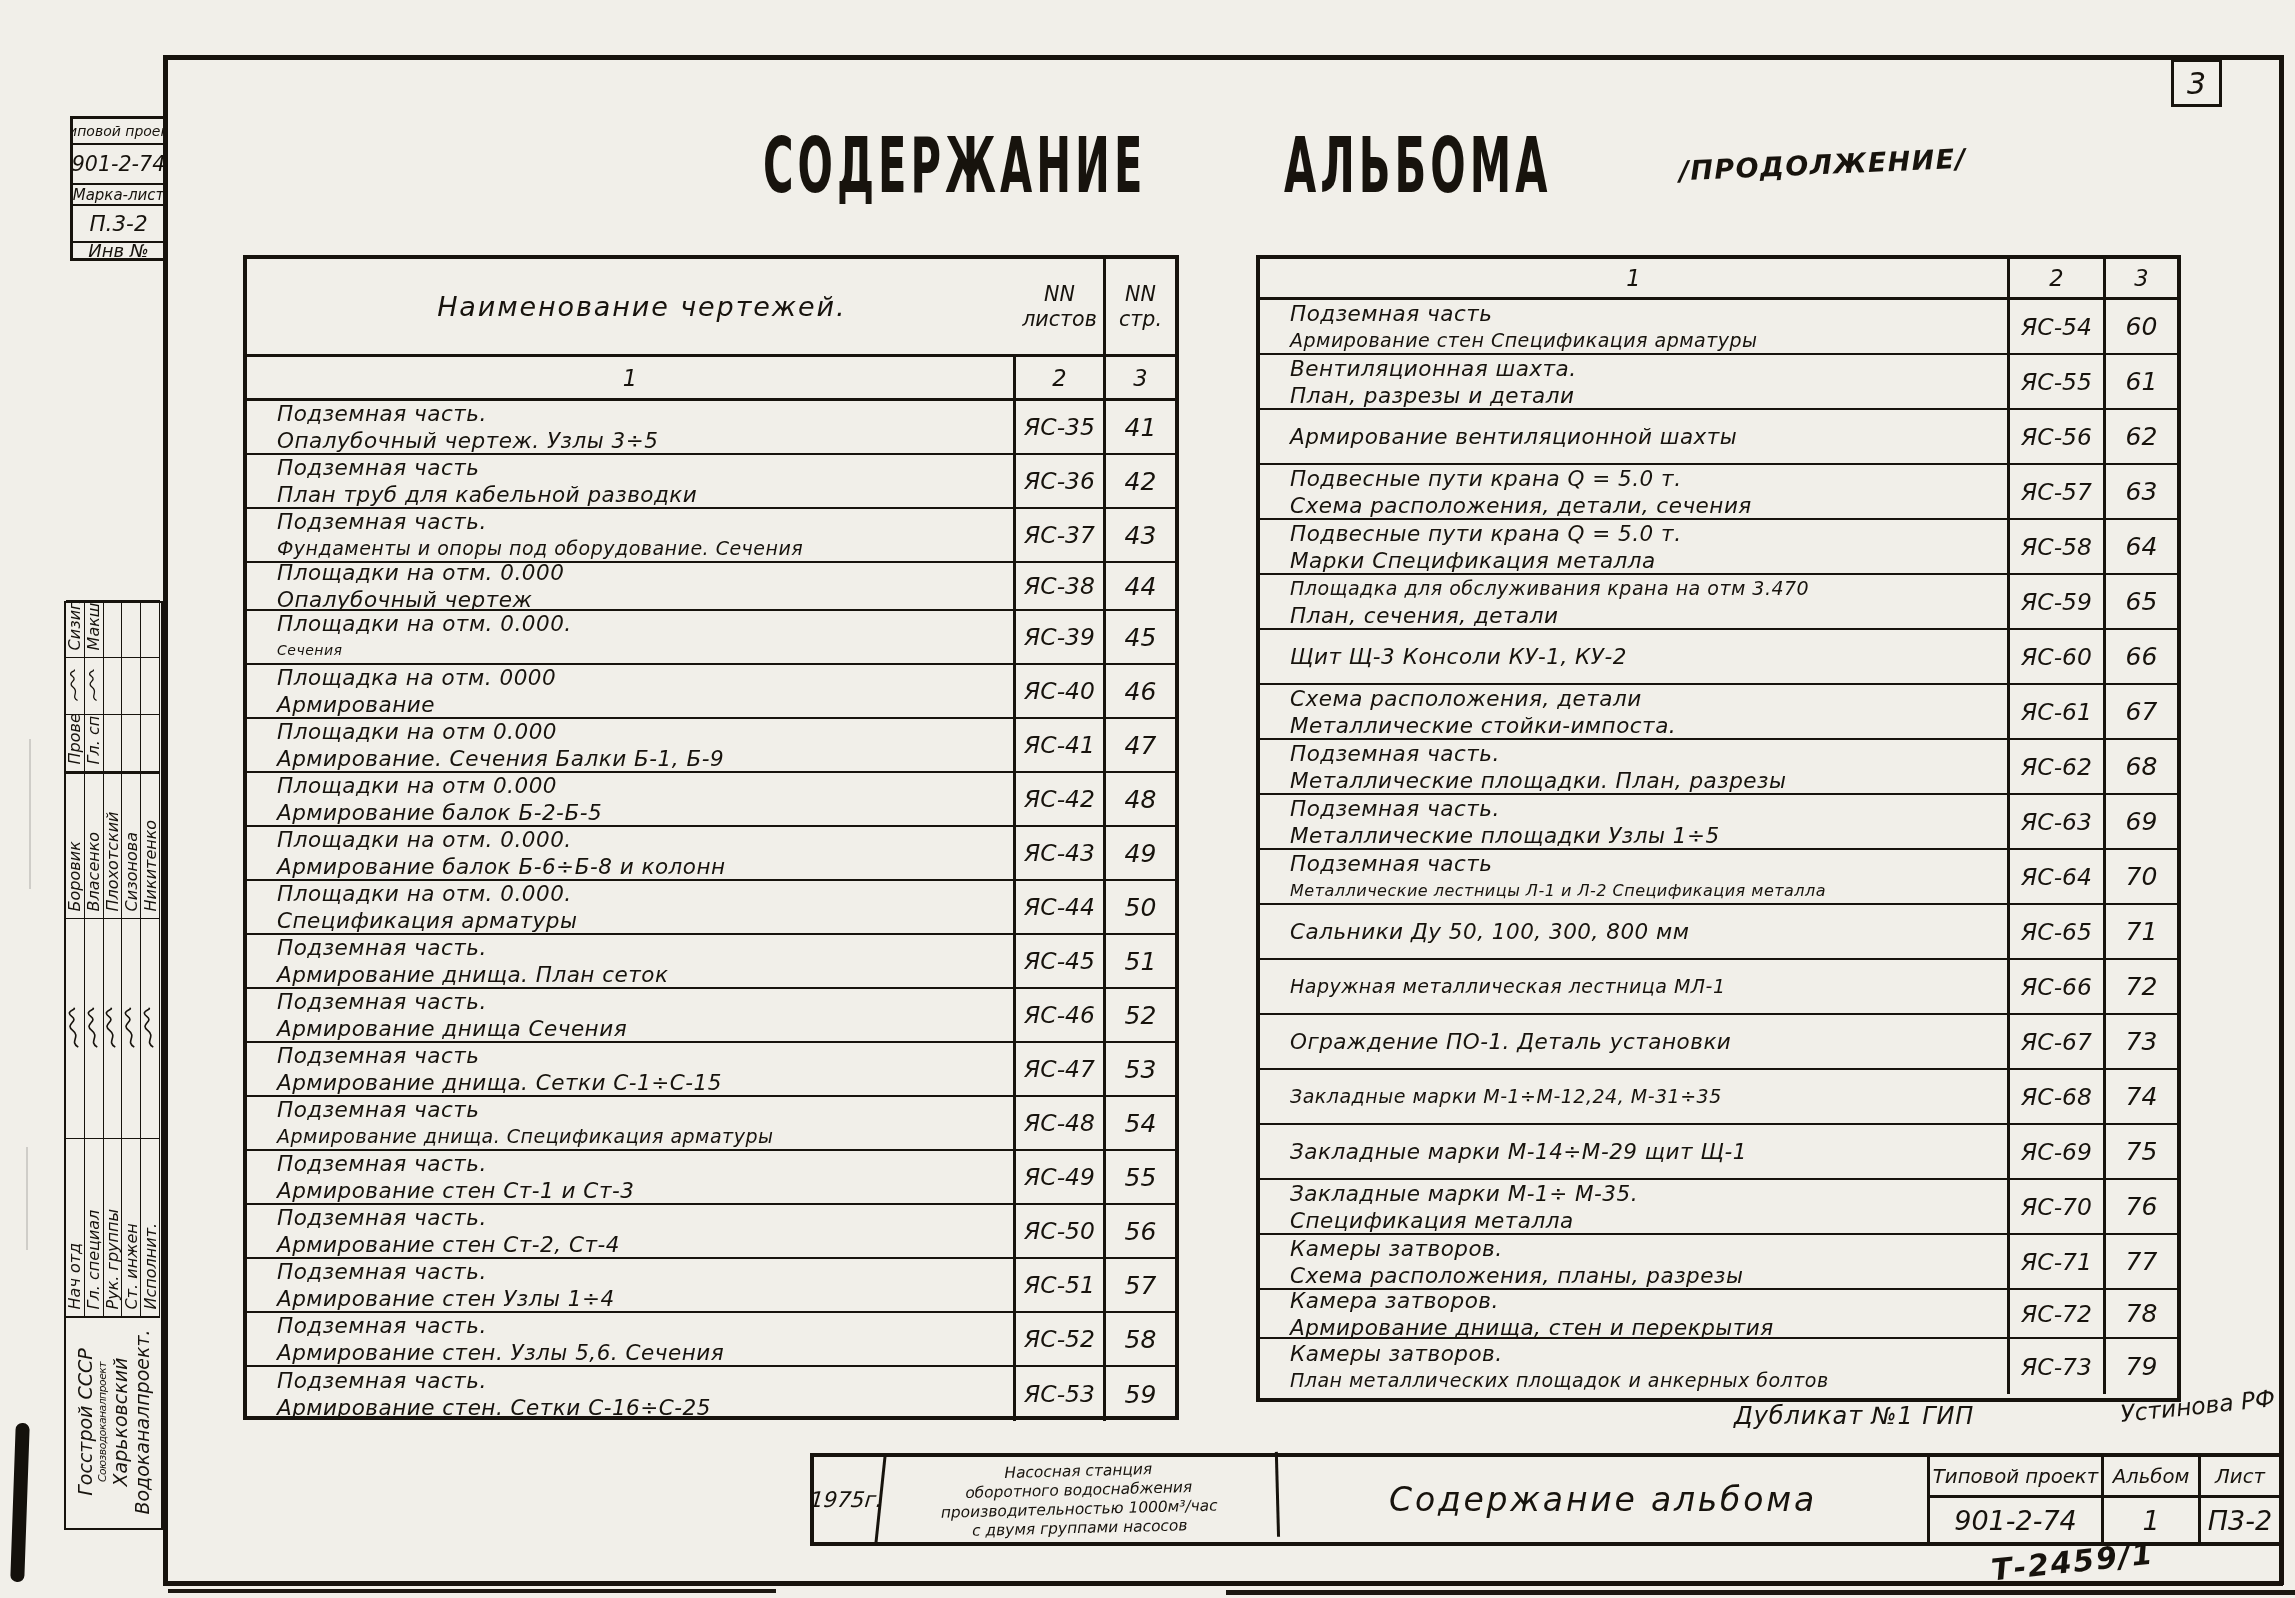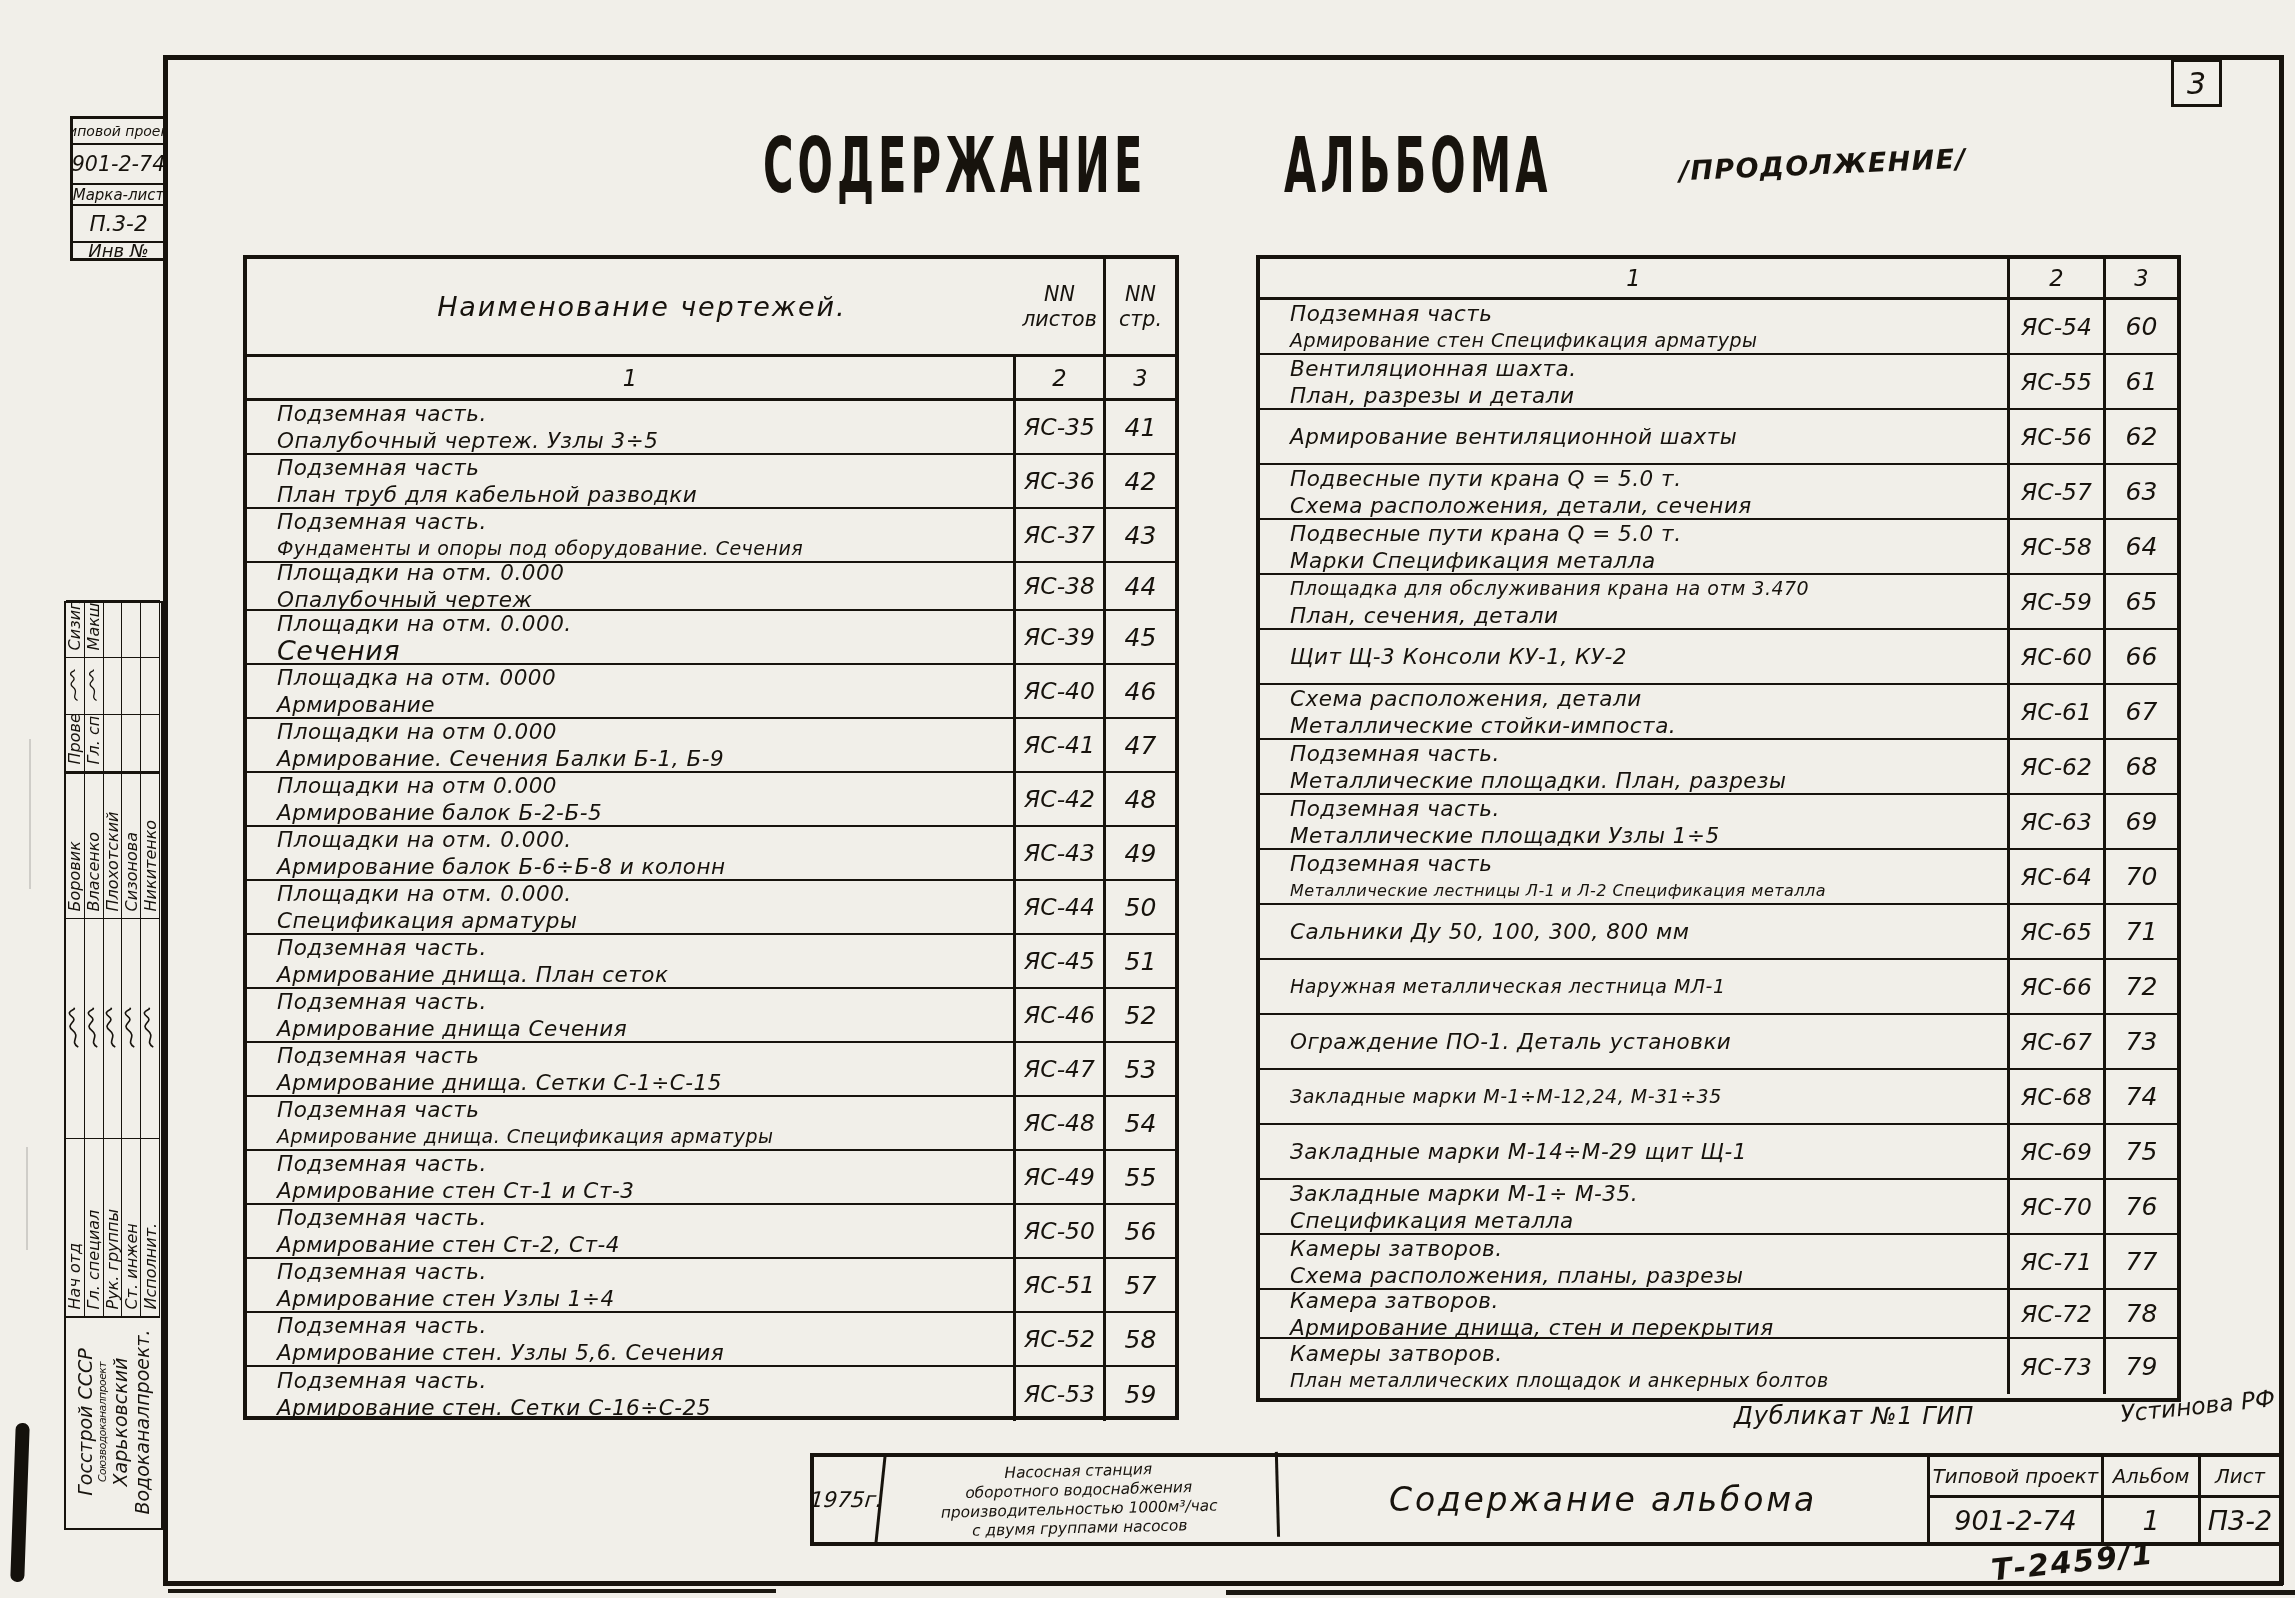--- a/index.html
+++ b/index.html
@@ -149,21 +149,21 @@
           <div class="tcell cell-name">
             <div class="tl" style="font-size: 21.5px;">Площадки  на  отм. 0.000</div>
             <div class="tl" style="font-size: 21.5px;">Опалубочный  чертеж</div>
           </div>
           <div class="tcell cell-code">ЯС-38</div>
           <div class="tcell cell-page">44</div>
         </div>
         <div class="trow" style="height: 54px;">
           <div class="tcell cell-name">
             <div class="tl" style="font-size: 21.5px;">Площадки  на  отм.  0.000.</div>
-            <div class="tl" style="font-size: 27px;">Сечения</div>
+            <div class="tl" style="font-size: 14px;">Сечения</div>
           </div>
           <div class="tcell cell-code">ЯС-39</div>
           <div class="tcell cell-page">45</div>
         </div>
         <div class="trow" style="height: 54px;">
           <div class="tcell cell-name">
             <div class="tl" style="font-size: 21.5px;">Площадка  на  отм.  0000</div>
             <div class="tl" style="font-size: 21.5px;">Армирование</div>
           </div>
           <div class="tcell cell-code">ЯС-40</div>

